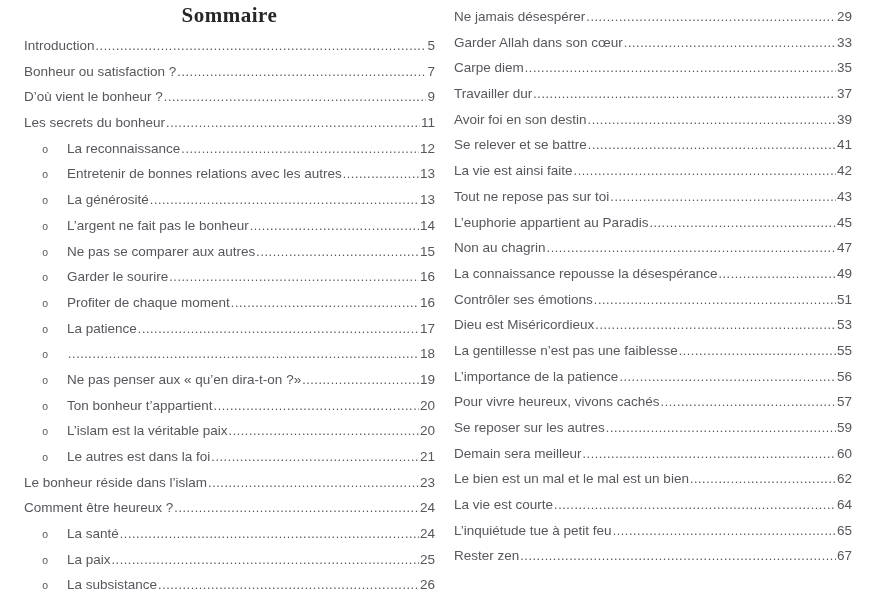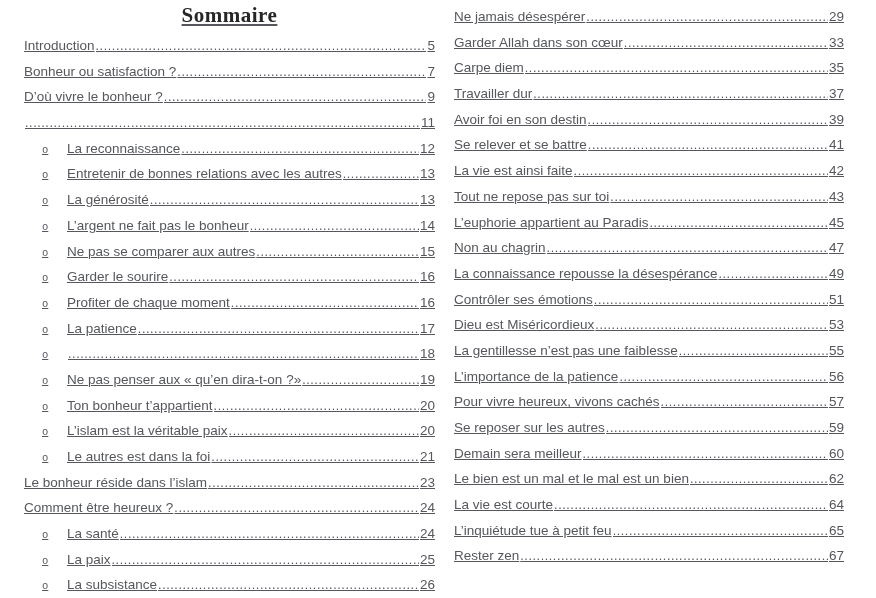--- a/index.html
+++ b/index.html
@@ -12,34 +12,33 @@
     height: 598px;
     overflow: hidden;
     font-family: "Liberation Sans", sans-serif;
     color: #55575c;
   }
   .page {
     display: flex;
     width: 800px;
     height: 598px;
     box-sizing: border-box;
-    text-decoration: underline;
   }
   .col {
     box-sizing: border-box;
     display: flex;
     flex-direction: column;
   }
   .col-left {
     width: 438px;
     padding: 0 3px 0 24px;
   }
   .col-right {
     width: 438px;
-    padding: 4px 32px 0 16px;
+    padding: 4px 24px 0 16px;
     text-align: center;
   }
   .toc-title {
     font-family: "Liberation Serif", serif;
     font-weight: bold;
     font-size: 21px;
     color: #262626;
     text-align: center;
     margin: 3px 0 5px 0;
     letter-spacing: 0.5px;
@@ -94,25 +93,26 @@
           <span class="label">Introduction</span>
           <span class="dots"></span>
           <span class="page-num">5</span>
         </div>
         <div class="toc-row">
           <span class="label">Bonheur ou satisfaction ?</span>
           <span class="dots"></span>
           <span class="page-num">7</span>
         </div>
         <div class="toc-row">
-          <span class="label">D’où vivre le bonheur ?</span>
+          <span class="label">D’où vient le bonheur ?</span>
           <span class="dots"></span>
           <span class="page-num">9</span>
         </div>
         <div class="toc-row">
+          <span class="label">Les secrets du bonheur</span>
           <span class="dots"></span>
           <span class="page-num">11</span>
         </div>
         <div class="toc-row sub">
           <span class="bullet">o</span>
           <span class="label">La reconnaissance</span>
           <span class="dots"></span>
           <span class="page-num">12</span>
         </div>
         <div class="toc-row sub">

